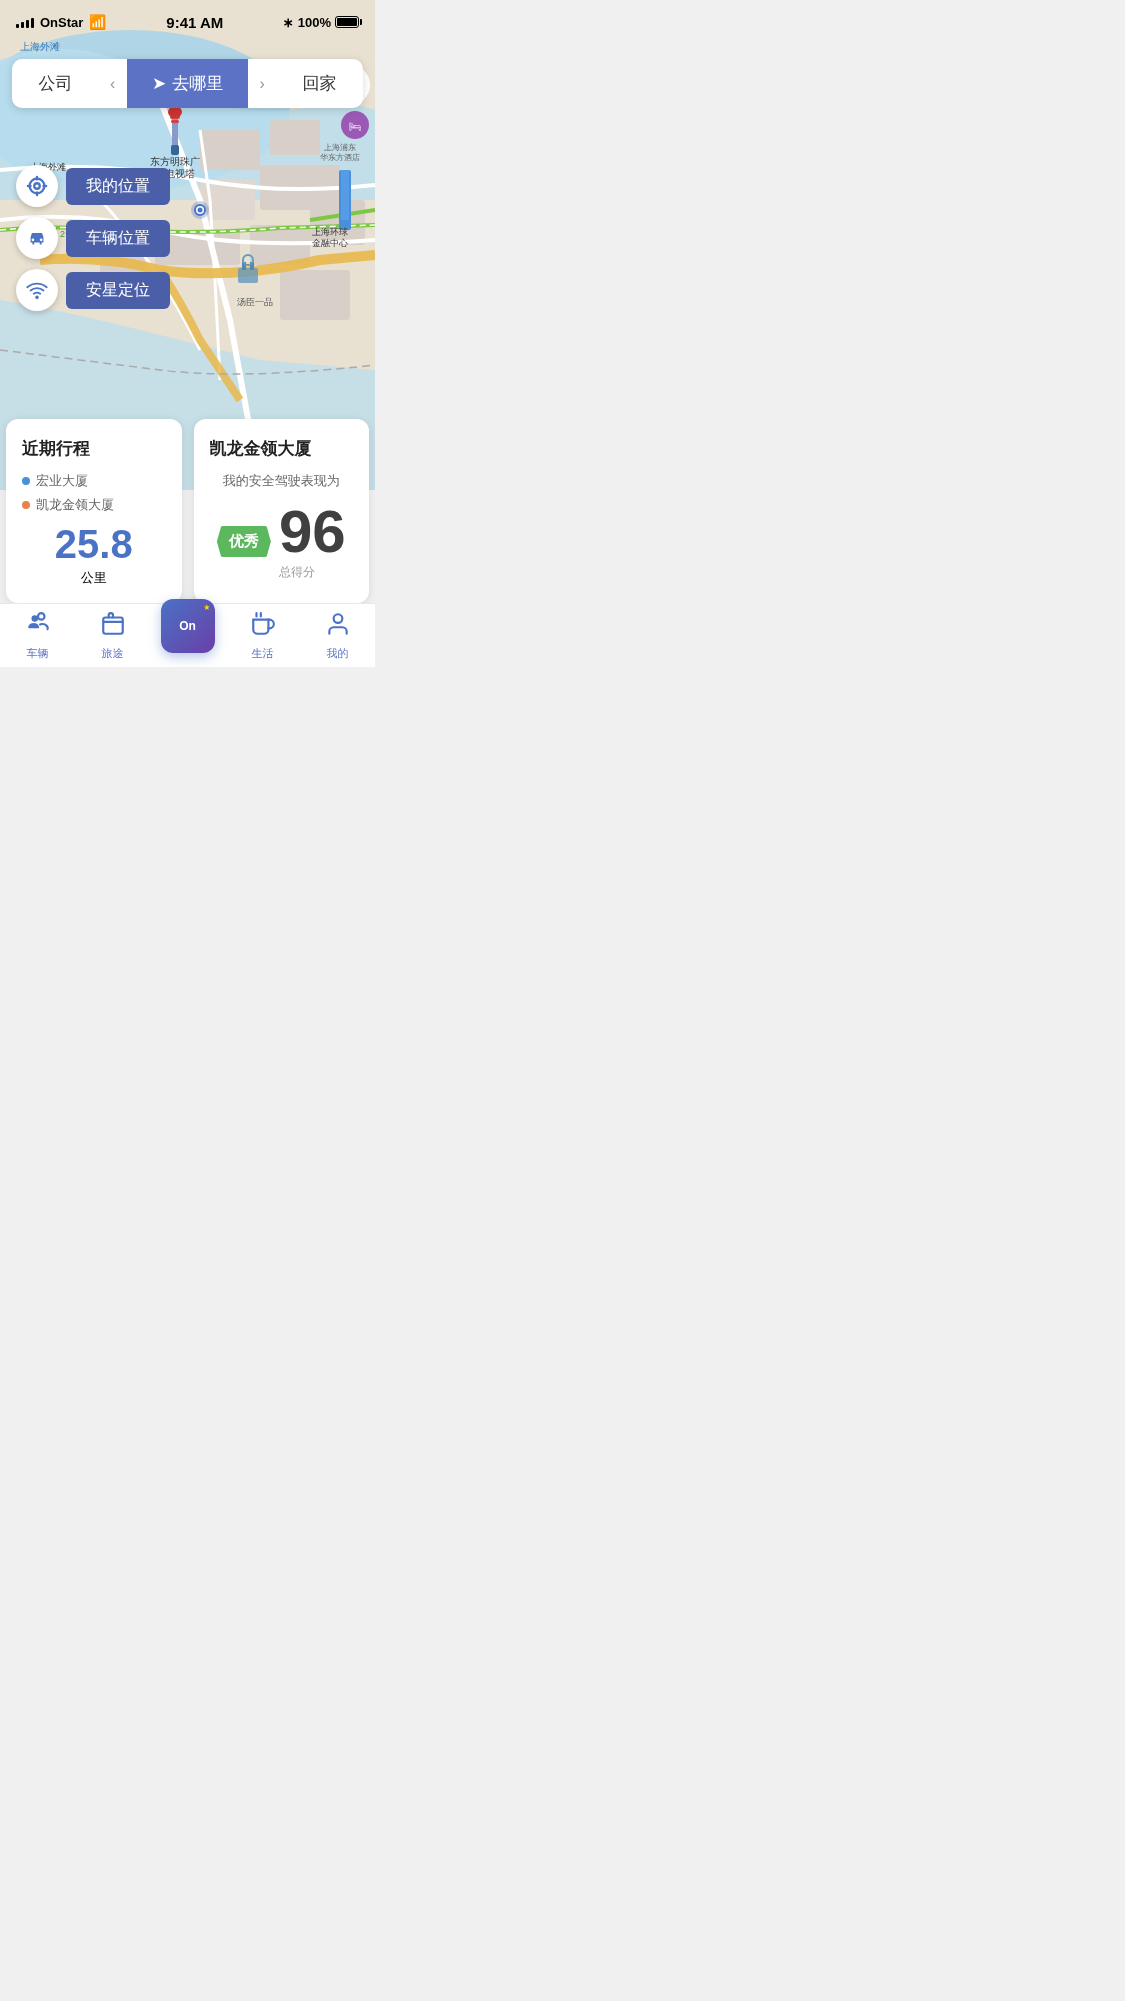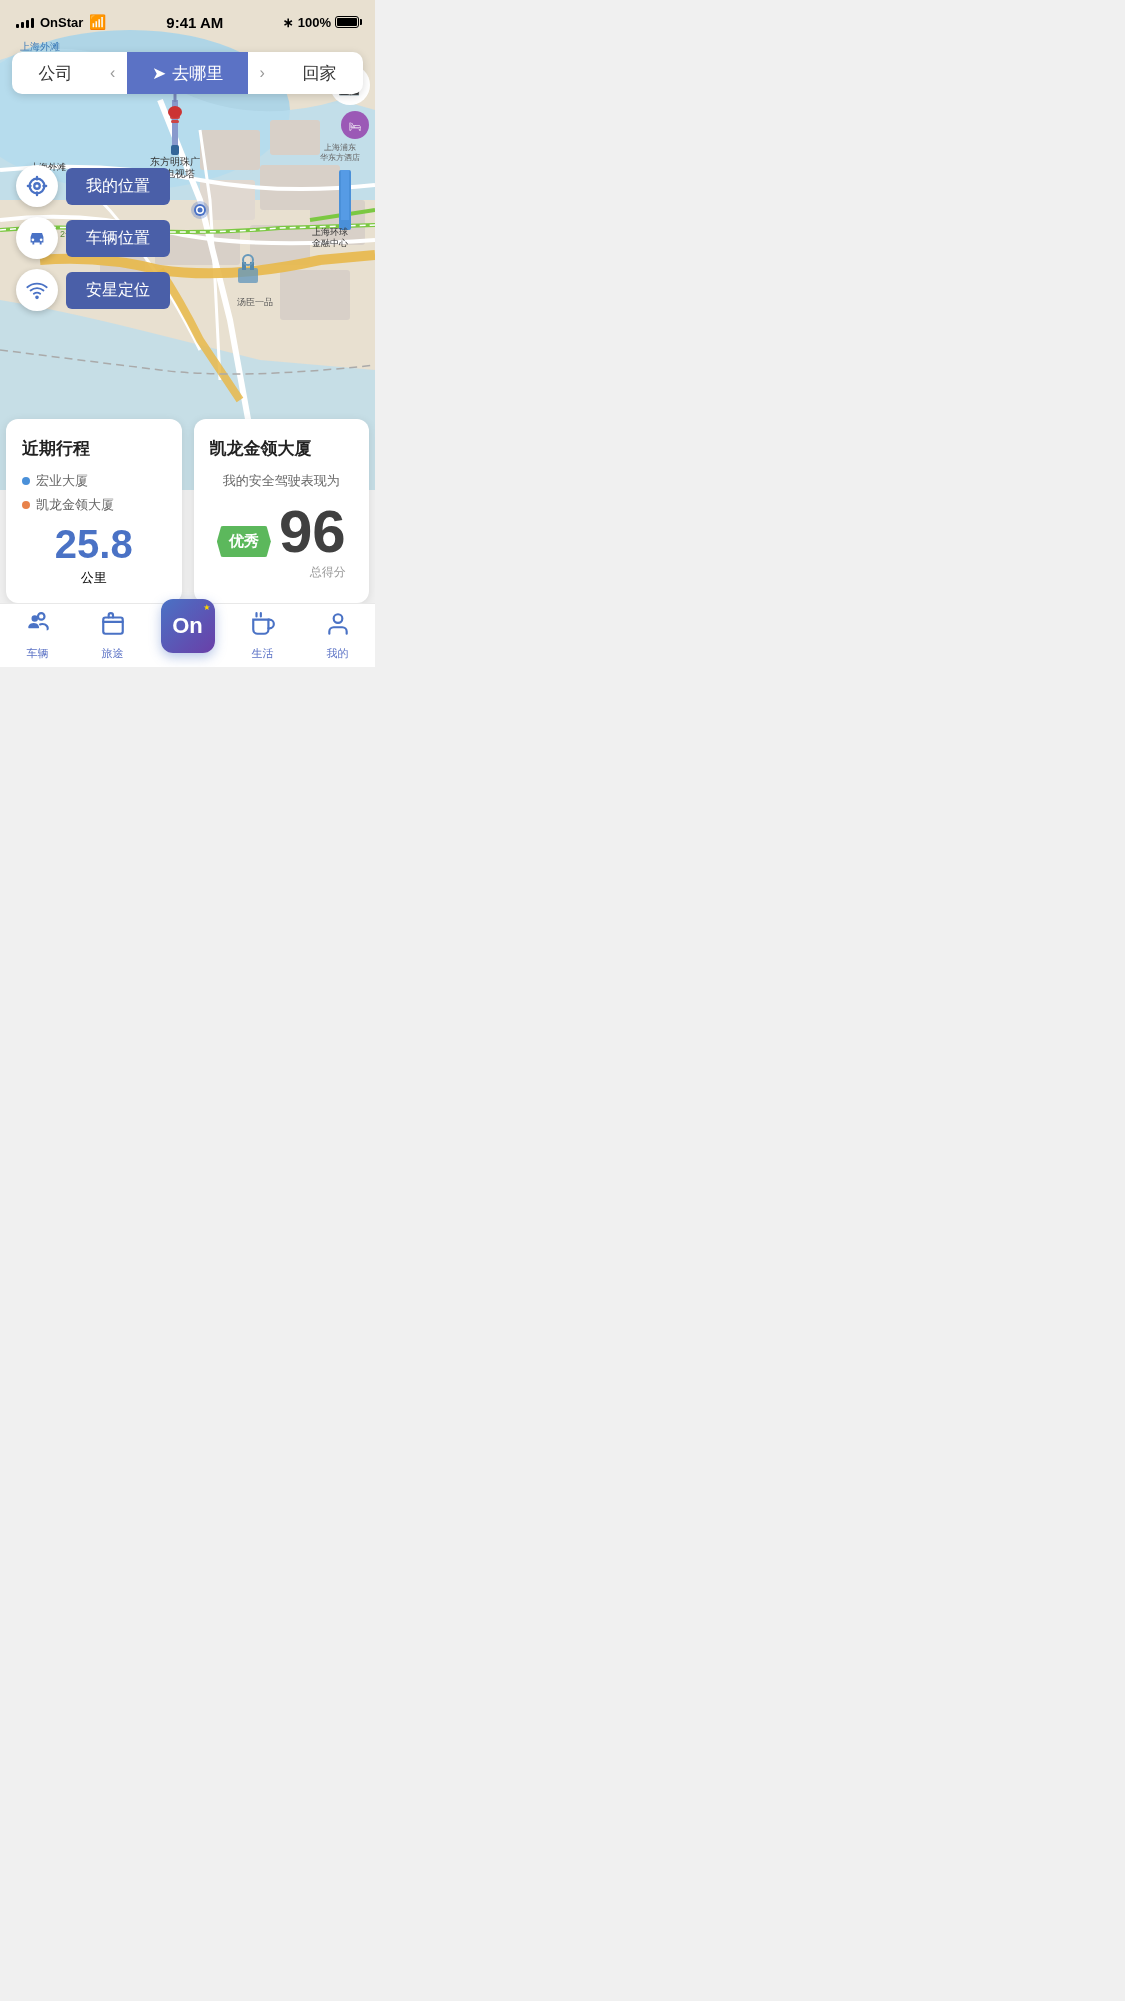--- a/index.html
+++ b/index.html
@@ -92,24 +92,24 @@
 
     
     .map-svg {
       width: 100%;
       height: 100%;
     }
 
     
     .search-bar {
       position: absolute;
-      top: 52px;
+      top: 59px;
       left: 12px;
       right: 12px;
-      height: 42px;
+      height: 49px;
       background: white;
       border-radius: 10px;
       display: flex;
       align-items: center;
       z-index: 50;
       box-shadow: 0 2px 8px rgba(0,0,0,0.15);
       overflow: hidden;
       justify-content: space-between;
     }
     .search-company {
@@ -278,21 +278,21 @@
     }
     .drive-score {
       font-size: 60px;
       font-weight: 700;
       color: #404040;
       line-height: 1;
     }
     .drive-score-label {
       font-size: 12px;
       color: #999;
-      text-align: right;
+      text-align: left;
       margin-top: 2px;
     }
 
     
     .bottom-nav {
       position: absolute;
       bottom: 0; left: 0; right: 0;
       height: 64px;
       background: white;
       border-top: 1px solid #e8e8e8;
@@ -323,21 +323,21 @@
       border-radius: 12px;
       display: flex;
       align-items: center;
       justify-content: center;
       margin-top: -20px;
       box-shadow: 0 4px 12px rgba(74,114,197,0.4);
       position: relative;
     }
     .nav-center-text {
       color: white;
-      font-size: 22px;
+      font-size: 12px;
       font-weight: 700;
     }
     .nav-center-star {
       position: absolute;
       top: 4px;
       right: 4px;
       font-size: 8px;
       color: #FFD700;
     }
   </style>

